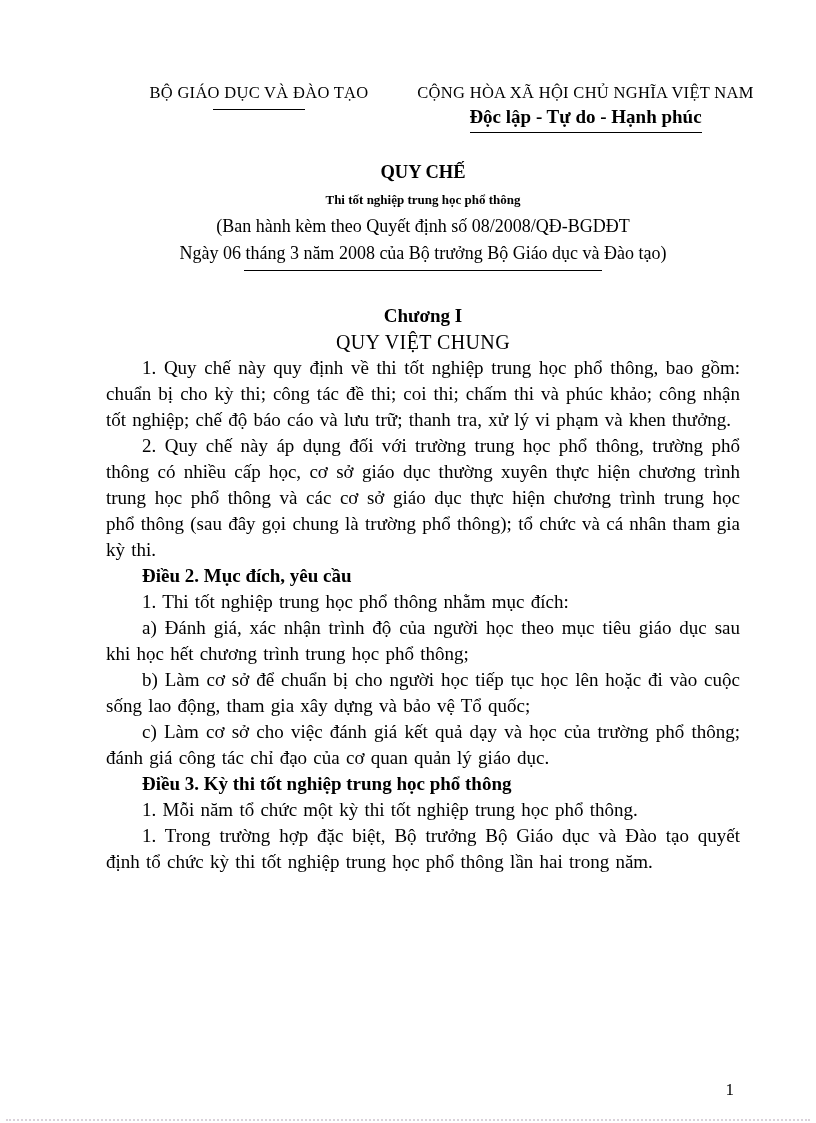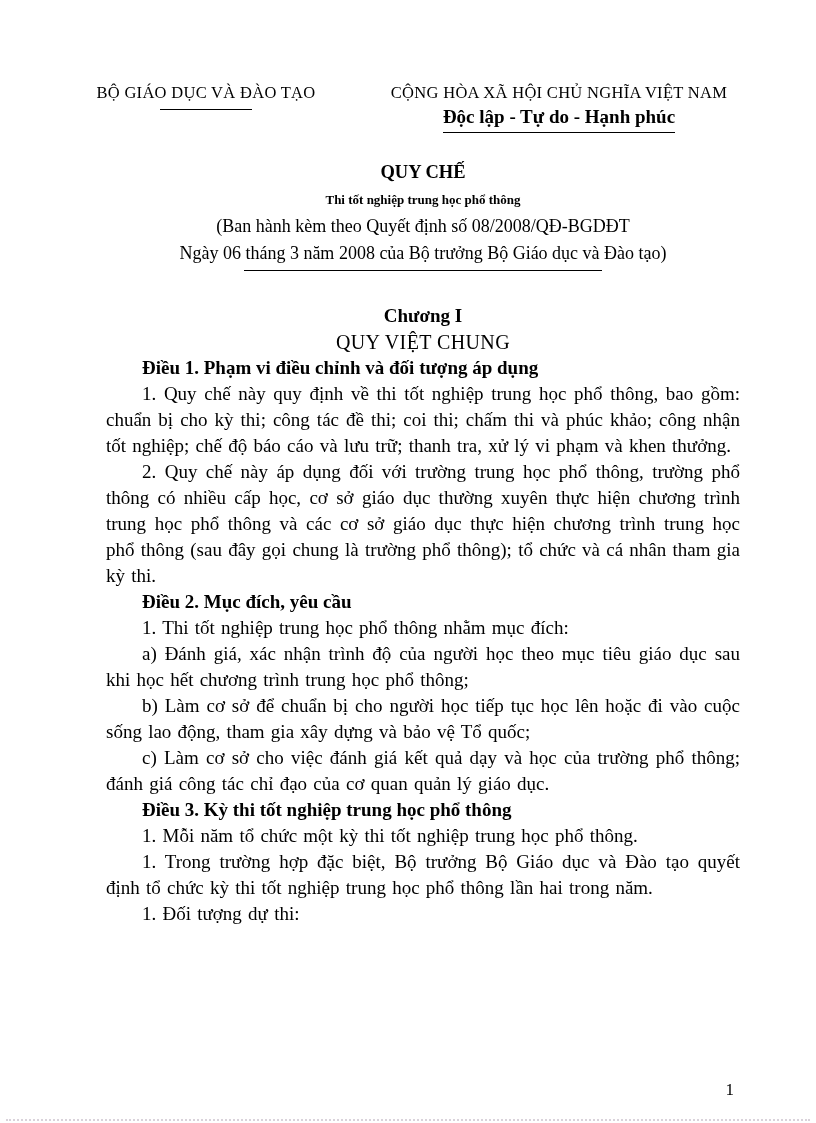--- a/index.html
+++ b/index.html
@@ -16,21 +16,21 @@
     color: #000000;
   }
   .page {
     width: 816px;
     height: 1123px;
     position: relative;
   }
   
   .doc-header {
     display: flex;
-    padding: 82px 50px 0 60px;
+    padding: 82px 50px 0 113px;
   }
   .header-left {
     width: 292px;
     text-align: center;
   }
   .header-right {
     flex: 1;
     text-align: center;
   }
   .org-name, .country-name {
@@ -142,33 +142,31 @@
     <div class="title-sub">Thi tốt nghiệp trung học phổ thông</div>
     <div class="title-issue">(Ban hành kèm theo Quyết định số 08/2008/QĐ-BGDĐT</div>
     <div class="title-issue">Ngày 06 tháng 3 năm 2008 của Bộ trưởng Bộ Giáo dục và Đào tạo)</div>
     <div class="rule title-rule"></div>
   </div>
 
   <div class="doc-body">
     <div class="chapter-label">Chương I</div>
     <div class="chapter-title">QUY VIỆT CHUNG</div>
 
-    <div class="article-heading">Điều 1. Phạm vi điều chỉnh và đối tượng áp dụng</div>
     <div class="para">1. Quy chế này quy định về thi tốt nghiệp trung học phổ thông, bao gồm: chuẩn bị cho kỳ thi; công tác đề thi; coi thi; chấm thi và phúc khảo; công nhận tốt nghiệp; chế độ báo cáo và lưu trữ; thanh tra, xử lý vi phạm và khen thưởng.</div>
     <div class="para">2. Quy chế này áp dụng đối với trường trung học phổ thông, trường phổ thông có nhiều cấp học, cơ sở giáo dục thường xuyên thực hiện chương trình trung học phổ thông và các cơ sở giáo dục thực hiện chương trình trung học phổ thông (sau đây gọi chung là trường phổ thông); tổ chức và cá nhân tham gia kỳ thi.</div>
 
     <div class="article-heading">Điều 2. Mục đích, yêu cầu</div>
     <div class="para">1. Thi tốt nghiệp trung học phổ thông nhằm mục đích:</div>
     <div class="para">a) Đánh giá, xác nhận trình độ của người học theo mục tiêu giáo dục sau khi học hết chương trình trung học phổ thông;</div>
     <div class="para">b) Làm cơ sở để chuẩn bị cho người học tiếp tục học lên hoặc đi vào cuộc sống lao động, tham gia xây dựng và bảo vệ Tổ quốc;</div>
     <div class="para">c) Làm cơ sở cho việc đánh giá kết quả dạy và học của trường phổ thông; đánh giá công tác chỉ đạo của cơ quan quản lý giáo dục.</div>
 
     <div class="article-heading">Điều 3. Kỳ thi tốt nghiệp trung học phổ thông</div>
     <div class="para">1. Mỗi năm tổ chức một kỳ thi tốt nghiệp trung học phổ thông.</div>
     <div class="para">1. Trong trường hợp đặc biệt, Bộ trưởng Bộ Giáo dục và Đào tạo quyết định tổ chức kỳ thi tốt nghiệp trung học phổ thông lần hai trong năm.</div>
 
-    <div class="para">1. Đối tượng dự thi:</div>
   </div>
 
   <div class="page-number">1</div>
   <div class="page-break-line"></div>
 
 </div>
 
 </body></html>

